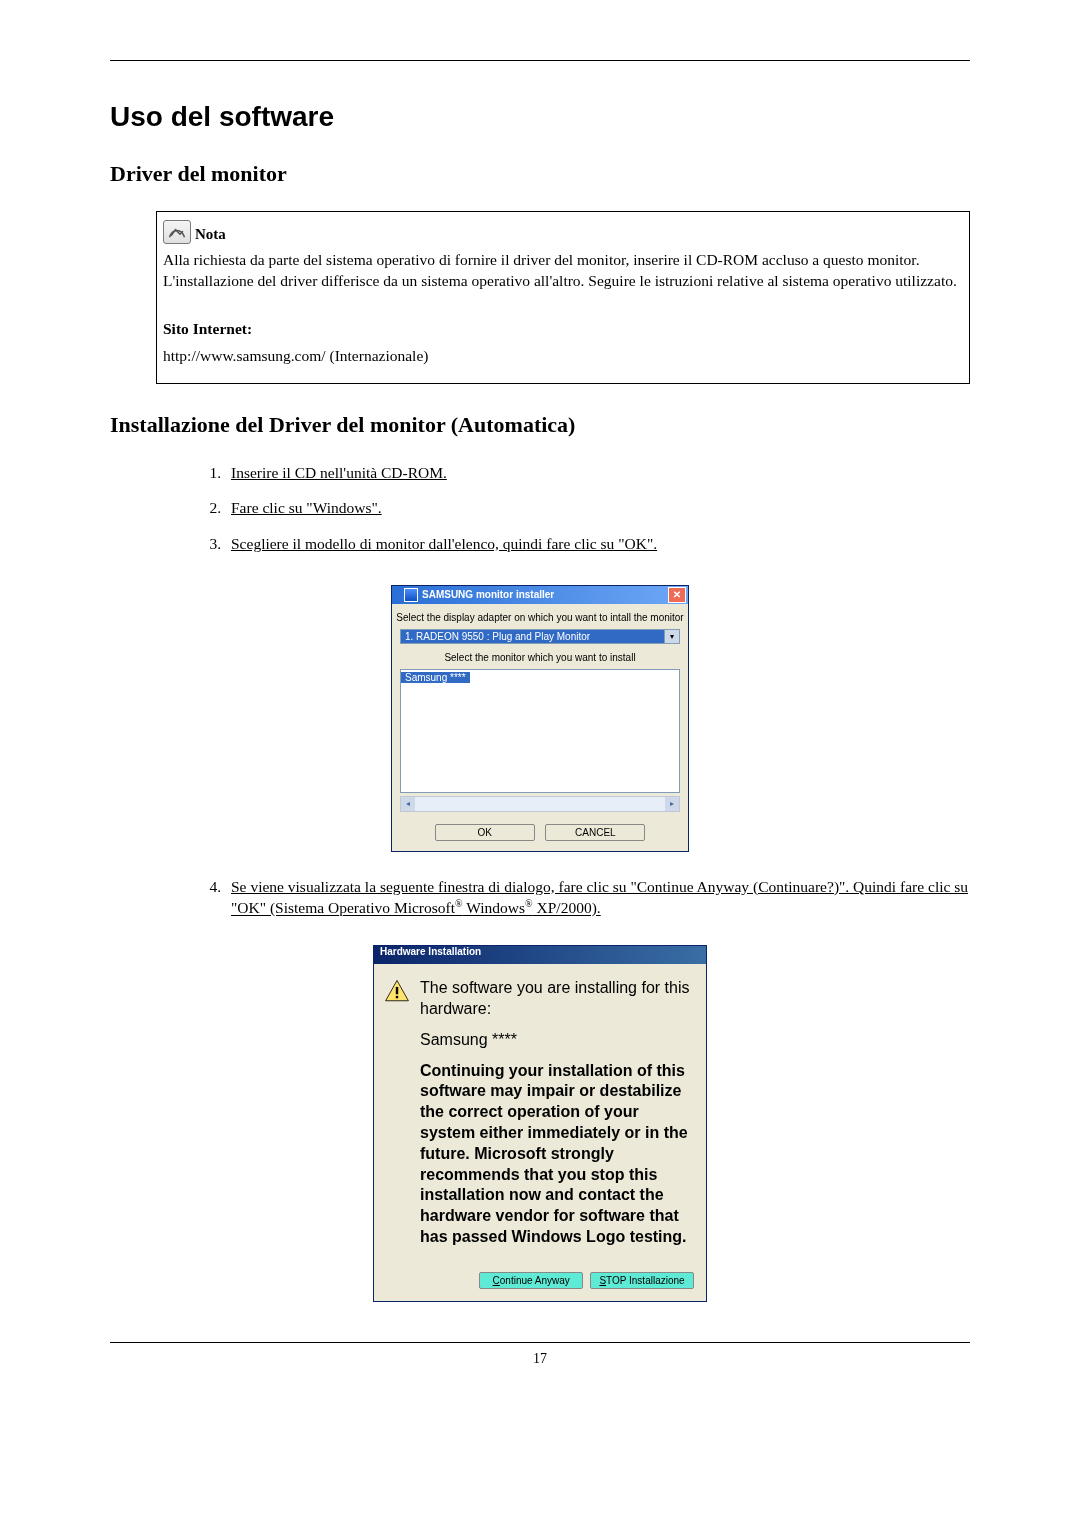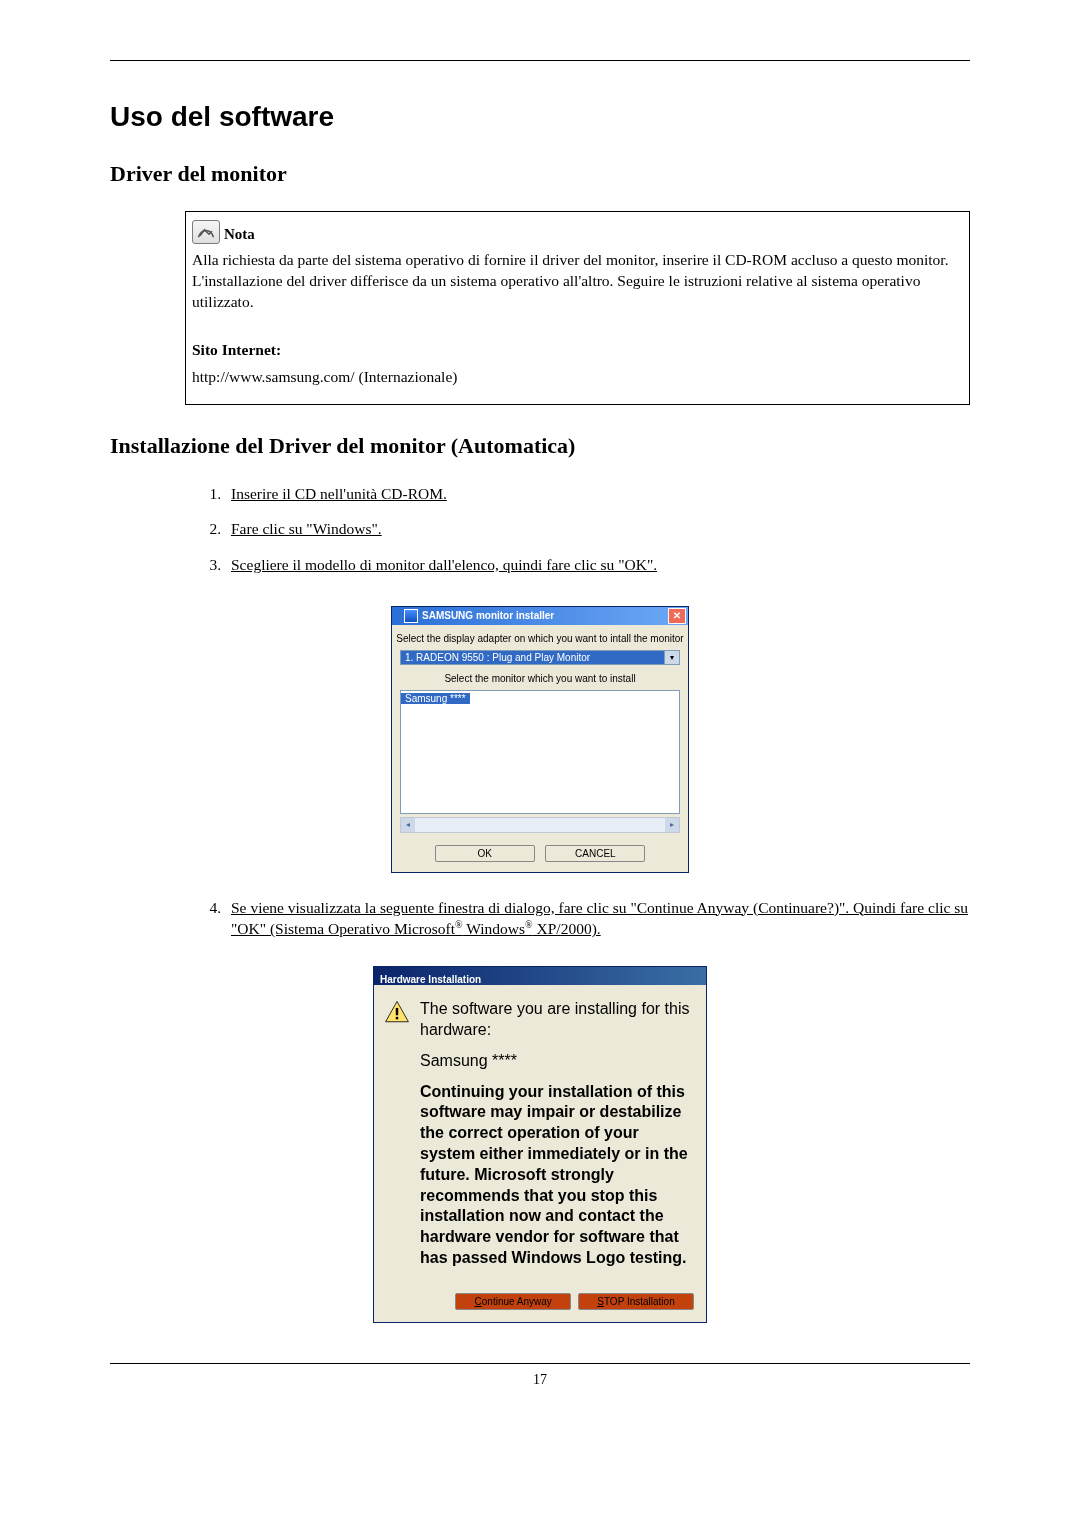--- a/index.html
+++ b/index.html
@@ -30,21 +30,21 @@
     margin: 0 0 28px 0;
   }
   h2 {
     font-family: Liberation Serif, serif;
     font-size: 22px;
     font-weight: bold;
     margin: 0 0 24px 0;
   }
   .note-box {
     border: 1px solid #000;
-    margin-left: 75px;
+    margin-left: 46px;
     padding: 8px 8px 10px 6px;
     font-size: 15.5px;
     line-height: 1.35;
   }
   .note-head {
     display: flex;
     align-items: flex-end;
     gap: 4px;
   }
   .note-icon {
@@ -167,41 +167,41 @@
     width: 332px;
     background: #ece9d8;
     border: 1px solid #0a246a;
     font-family: Tahoma, Arial, sans-serif;
     font-size: 10px;
     color: #000;
   }
   .tb2 {
     background: linear-gradient(to right, #0a246a, #3a6ea5);
     height: 18px;
-    display: flex; align-items: flex-end;
+    display: flex; align-items: flex-start;
     padding-left: 6px;
     color: #fff; font-weight: bold;
   }
   .hw-body { display: flex; padding: 14px 14px 8px 10px; gap: 10px; }
   .warn-ico {
     width: 26px; height: 26px;
     display: flex; align-items: center; justify-content: center;
     flex-shrink: 0;
   }
   .hw-text { font-size: 16px; line-height: 1.3; }
   .hw-text p { margin: 0 0 10px 0; }
   .hw-text .link { color: #0a246a; text-decoration: underline; }
   .hw-text .bold { font-weight: bold; }
   .hw-btns { text-align: right; padding: 6px 12px 12px; }
   .w-btn2 {
     display: inline-block;
     min-width: 90px;
-    padding: 2px 12px;
+    padding: 2px 6px;
     border: 1px solid #888;
-    background: #c2410c;
+    background: #5eead4;
     border-radius: 2px;
     font-size: 10px;
     text-align: center;
     margin-left: 4px;
   }
   .accel { text-decoration: underline; }
   .page-num { text-align: center; font-size: 14px; }
 </style>
 </head>
 <body>
@@ -288,20 +288,20 @@
           </svg>
         </div>
         <div class="hw-text">
           <p>The software you are installing for this hardware:</p>
           <p>Samsung ****</p>
           <p class="bold">Continuing your installation of this software may impair or destabilize the correct operation of your system either immediately or in the future. Microsoft strongly recommends that you stop this installation now and contact the hardware vendor for software that has passed Windows Logo testing.</p>
         </div>
       </div>
       <div class="hw-btns">
         <span class="w-btn2"><span class="accel">C</span><span>ontinue Anyway</span></span>
-        <span class="w-btn2"><span class="accel">S</span><span>TOP Installation</span></span>
+        <span class="w-btn2"><span class="accel">S</span><span>TOP Installazione</span></span>
       </div>
     </div>
   </div>
 
   <div class="hr-bottom"></div>
   <div class="page-num">17</div>
 </div>
 
 </body></html>

